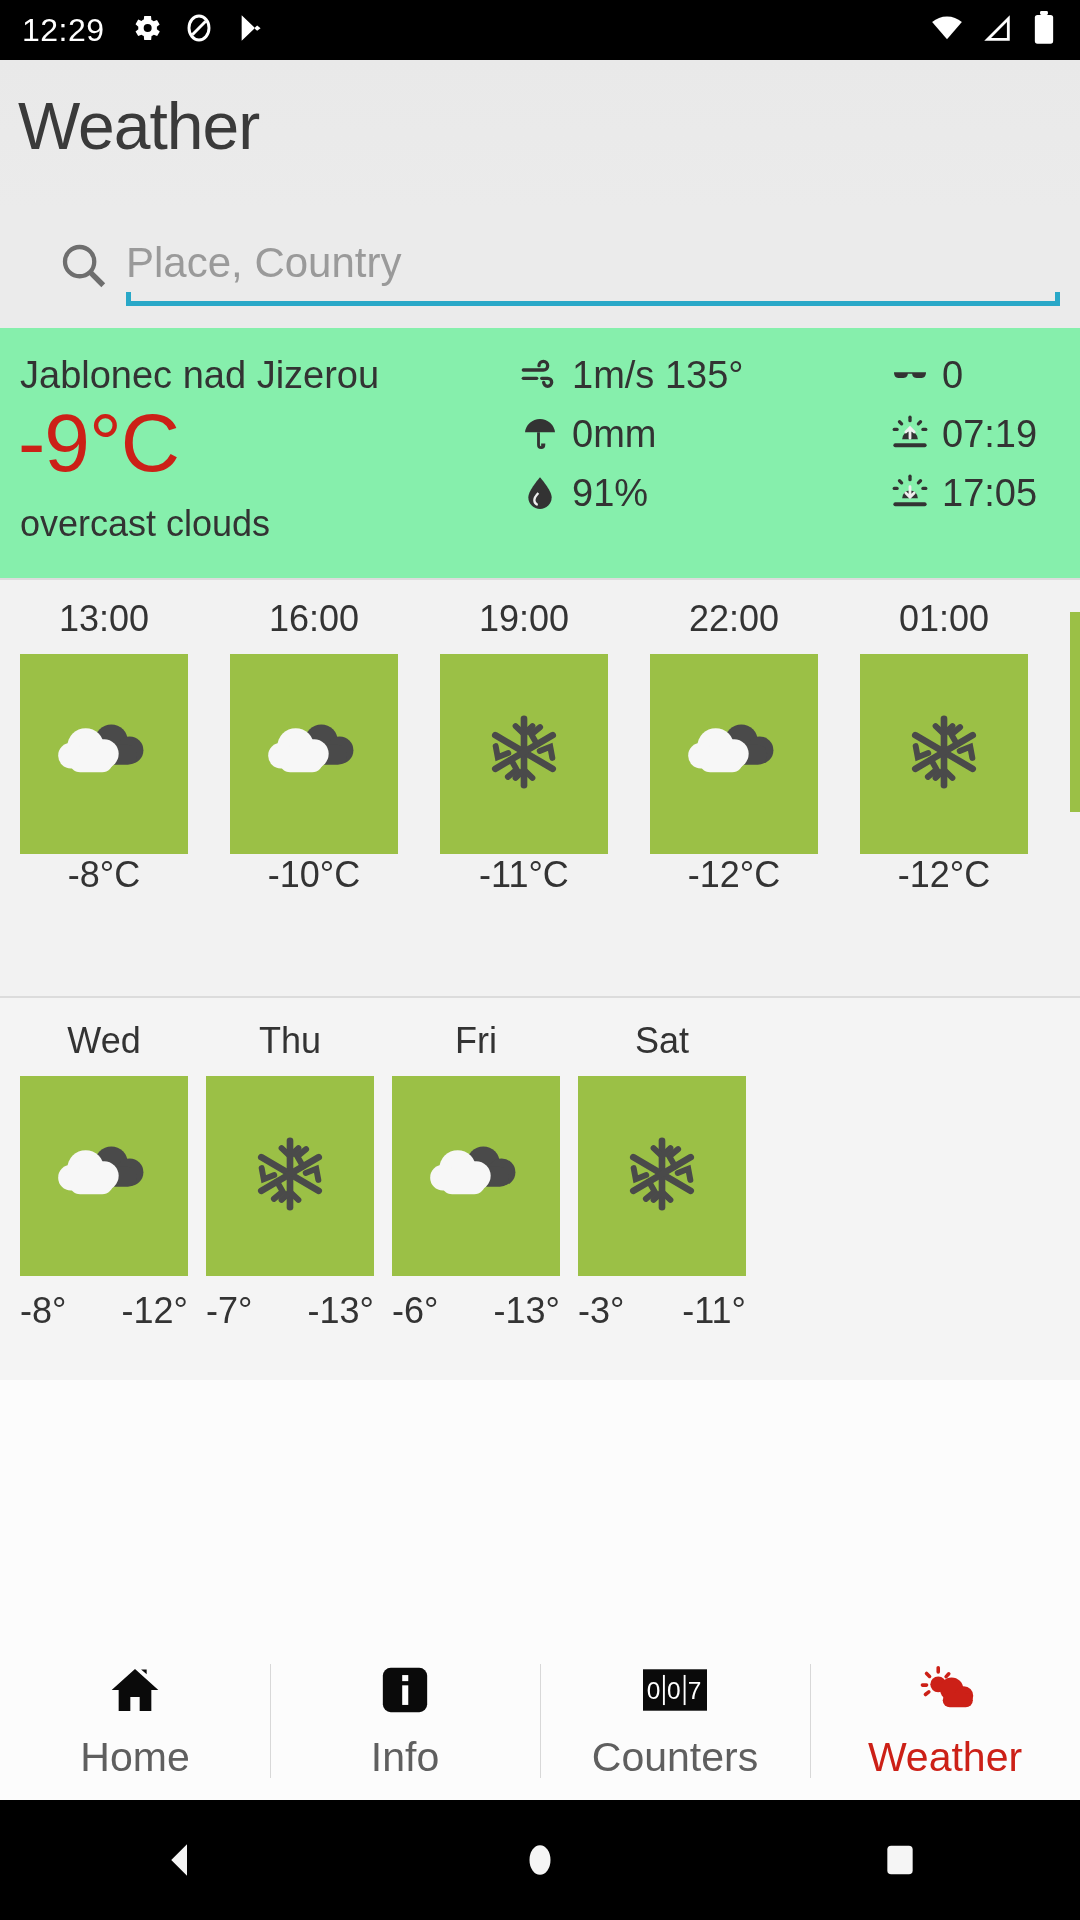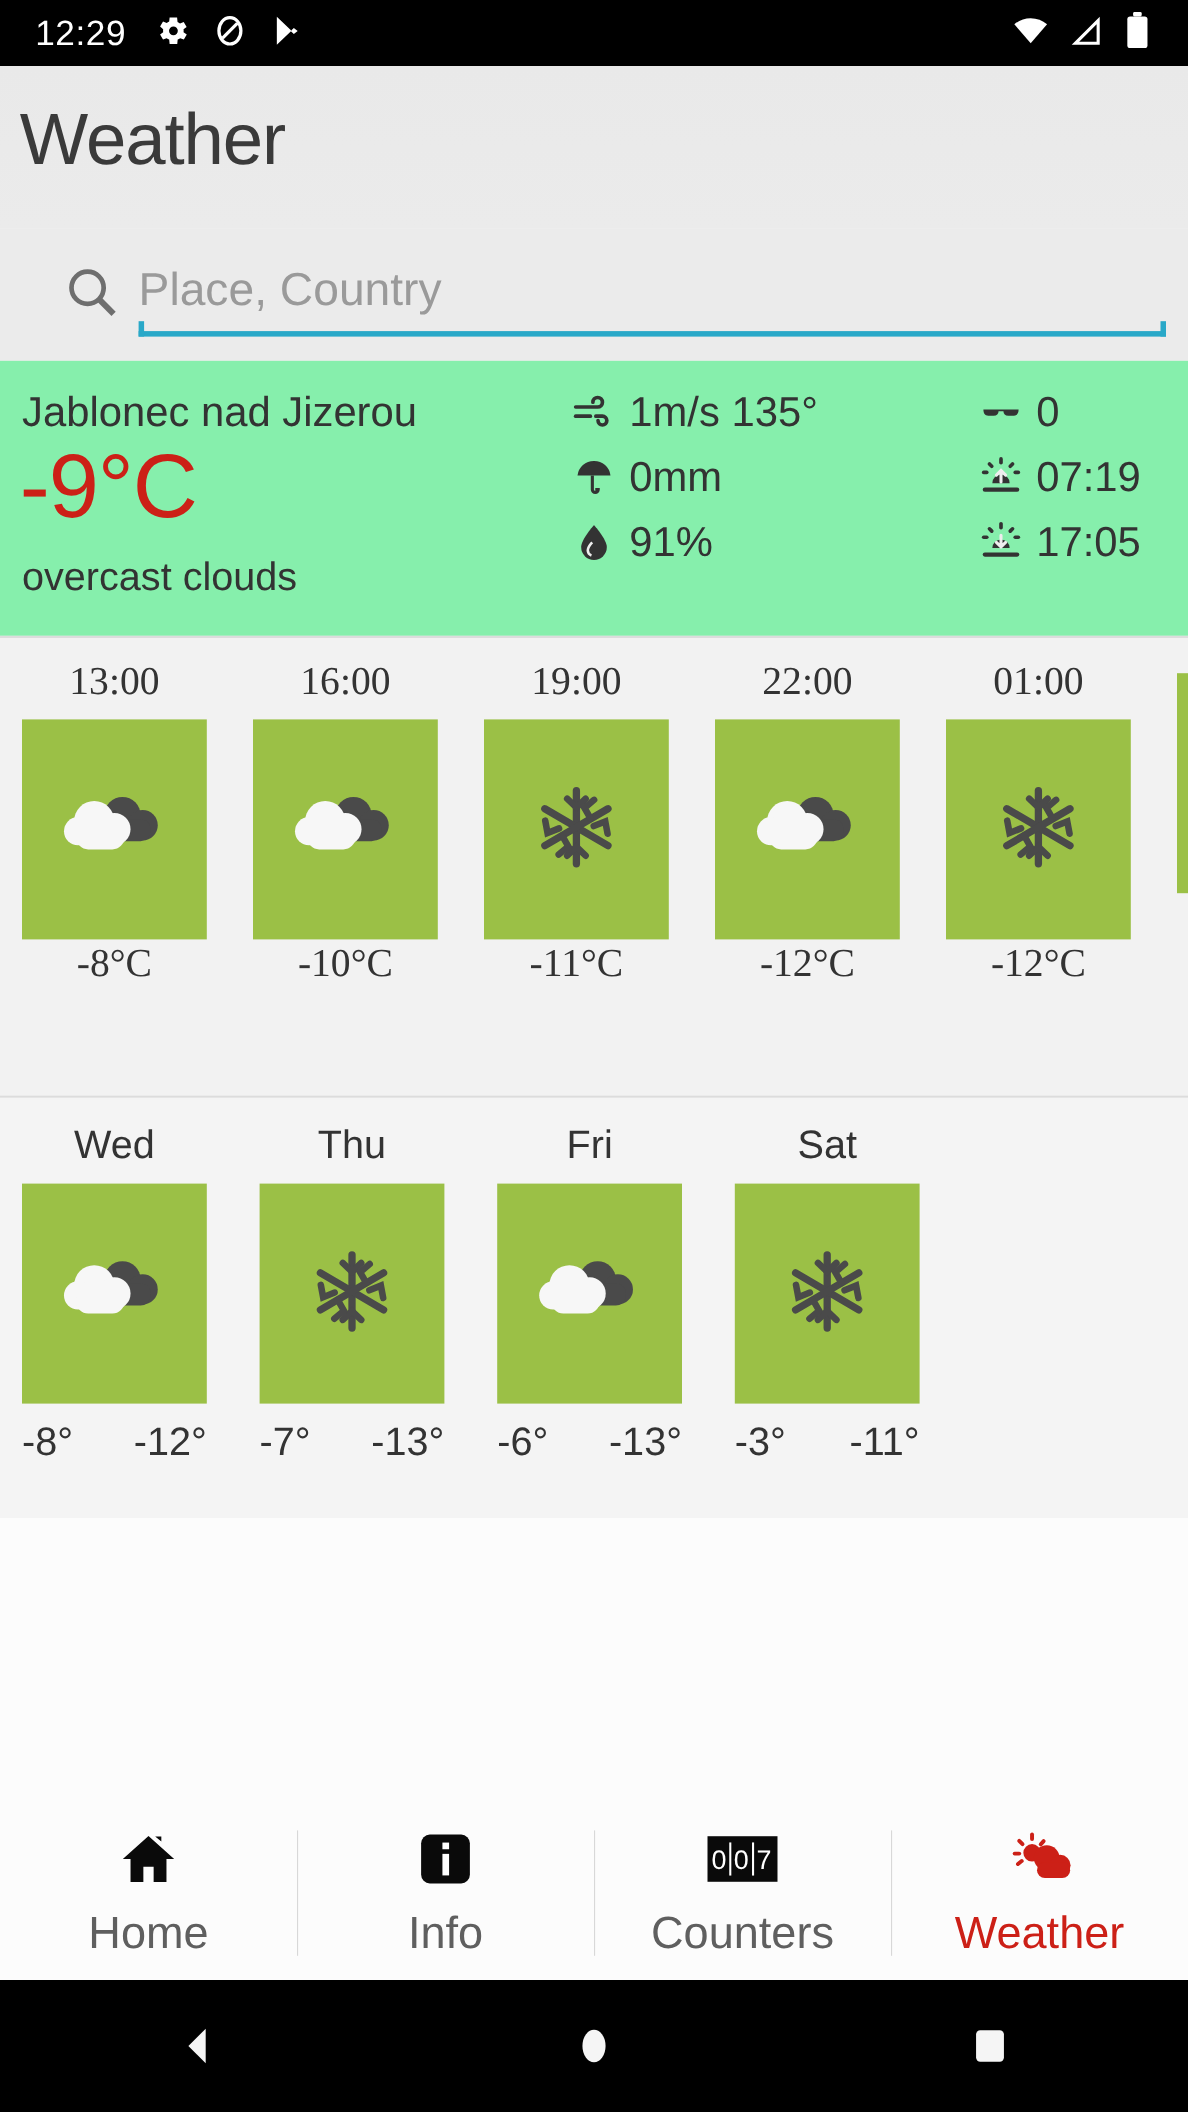--- a/index.html
+++ b/index.html
@@ -8,21 +8,21 @@
     background: #ffffff;
     font-family: "Liberation Sans", sans-serif;
     overflow: hidden;
   }
   #screen { position: relative; width: 1080px; height: 1920px; background: #fafafa; }
 
   
   .statusbar {
     position: absolute; top: 0; left: 0; width: 1080px; height: 60px;
     background: #000; color: #fff;
-    display: flex; align-items: center; padding: 0 32px;
+    display: flex; align-items: center; padding: 0 22px;
   }
   .sb-clock { font-size: 32px; letter-spacing: .5px; line-height: 1; }
   .sb-left-icons { display: flex; align-items: center; gap: 20px; margin-left: 26px; }
   .sb-spacer { flex: 1; }
   .sb-right-icons { display: flex; align-items: center; gap: 16px; }
 
   
   .appbar {
     position: absolute; top: 60px; left: 0; width: 1080px; height: 148px;
     background: linear-gradient(#e9e9e9, #ebebeb);
@@ -73,34 +73,34 @@
   .metric .mv { font-size: 38px; color: #333; white-space: nowrap; }
 
   .divider { position: absolute; left: 0; width: 1080px; height: 2px; background: #dcdcdc; }
 
   
   .hourly {
     position: absolute; top: 580px; left: 0; width: 1080px; height: 416px;
     background: #f2f2f2; overflow: hidden;
   }
   .hourly-track { position: absolute; left: 20px; top: 0; display: flex; gap: 42px; }
-  .hour-cell { width: 168px; display: flex; flex-direction: column; align-items: center; font-family: Liberation Serif, serif; }
+  .hour-cell { width: 168px; display: flex; flex-direction: column; align-items: center; }
   .hour-time { font-size: 36px; color: #333; margin-top: 18px; }
   .hour-tile {
     width: 168px; height: 200px; margin-top: 14px;
     background: #9bc046; display: flex; align-items: center; justify-content: center;
   }
   .hour-temp { font-size: 36px; color: #333; }
 
   
   .daily {
     position: absolute; top: 998px; left: 0; width: 1080px; height: 382px;
     background: #f4f4f4; overflow: hidden;
   }
-  .daily-track { position: absolute; left: 20px; top: 0; display: flex; gap: 48px; }
+  .daily-track { position: absolute; left: 20px; top: 0; display: flex; gap: 18px; }
   .day-cell { width: 168px; display: flex; flex-direction: column; align-items: center; }
   .day-name { font-size: 36px; color: #333; margin-top: 22px; }
   .day-tile {
     width: 168px; height: 200px; margin-top: 14px;
     background: #9bc046; display: flex; align-items: center; justify-content: center;
   }
   .day-temps {
     width: 168px; margin-top: 14px; display: flex; justify-content: space-between;
     font-size: 36px; color: #333;
   }

